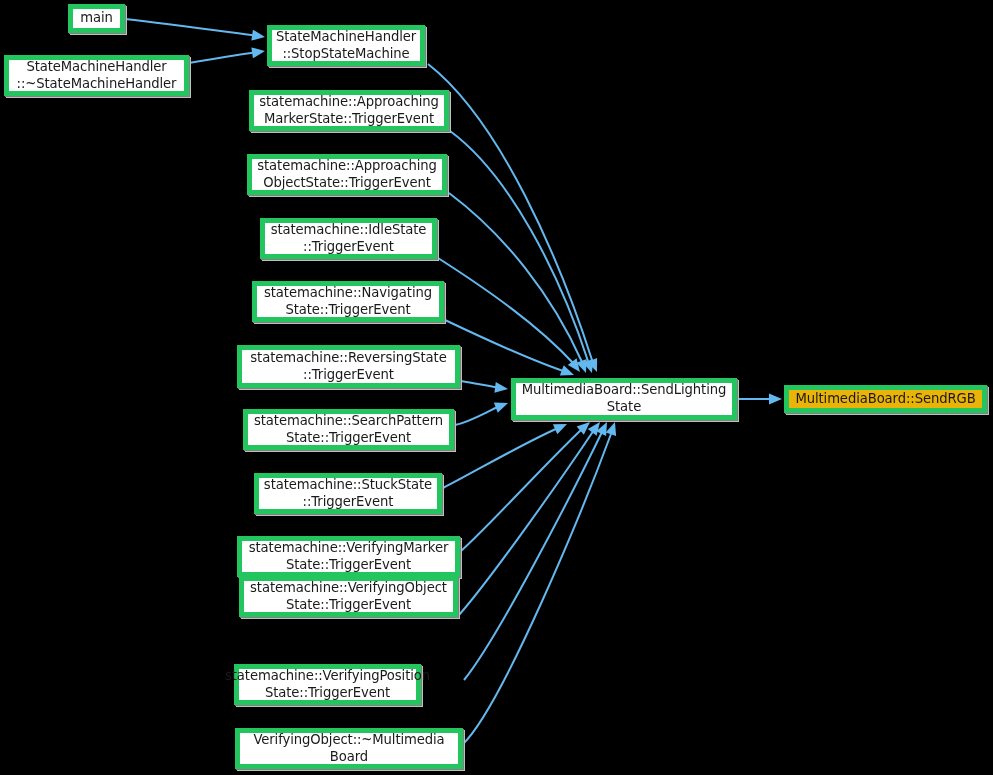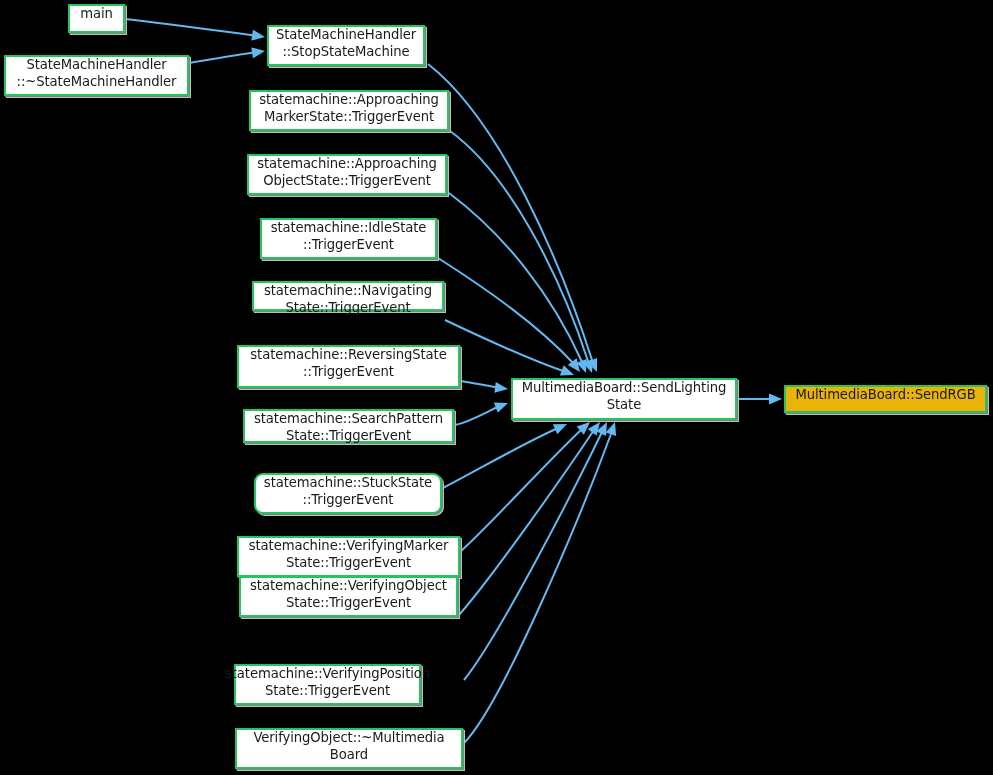--- a/index.html
+++ b/index.html
@@ -20,23 +20,24 @@
     left: 0;
     top: 0;
     width: 993px;
     height: 775px;
     pointer-events: none;
   }
   .node {
     position: absolute;
     box-sizing: border-box;
     background: #ffffff;
-    border: 2px solid #22c55e;
+    border: 5px solid #22c55e;
     box-shadow: 1px 1px 0 0 #808080, 2px 2px 0 0 #bfbfbf;
     display: flex;
+    align-items: center;
     justify-content: center;
     text-align: center;
     color: #1a1a1a;
     font-size: 13.2px;
     line-height: 1.28;
     letter-spacing: -0.1px;
     padding: 0 4px;
     z-index: 3;
   }
   .node.highlight {
@@ -130,33 +131,33 @@
 MarkerState::TriggerEvent</span>
       </div>
       <div class="node" style="left: 247px; top: 154px; width: 200px; height: 41px;">
         <span class="node-label">statemachine::Approaching
 ObjectState::TriggerEvent</span>
       </div>
       <div class="node" style="left: 260px; top: 218px; width: 177px; height: 41px;">
         <span class="node-label">statemachine::IdleState
 ::TriggerEvent</span>
       </div>
-      <div class="node" style="left: 252px; top: 281px; width: 192px; height: 30px;">
+      <div class="node" style="left: 252px; top: 281px; width: 192px; height: 41px;">
         <span class="node-label">statemachine::Navigating
 State::TriggerEvent</span>
       </div>
       <div class="node" style="left: 237px; top: 345px; width: 223px; height: 43px;">
         <span class="node-label">statemachine::ReversingState
 ::TriggerEvent</span>
       </div>
-      <div class="node" style="left: 243px; top: 409px; width: 211px; height: 34px;">
+      <div class="node" style="left: 243px; top: 409px; width: 211px; height: 41px;">
         <span class="node-label">statemachine::SearchPattern
 State::TriggerEvent</span>
       </div>
-      <div class="node" style="left: 254px; top: 473px; width: 188px; height: 41px; border-radius: 9px;">
+      <div class="node" style="left: 254px; top: 473px; width: 188px; height: 41px;">
         <span class="node-label">statemachine::StuckState
 ::TriggerEvent</span>
       </div>
       <div class="node" style="left: 237px; top: 536px; width: 223px; height: 41px;">
         <span class="node-label">statemachine::VerifyingMarker
 State::TriggerEvent</span>
       </div>
       <div class="node" style="left: 239px; top: 576px; width: 219px; height: 41px;">
         <span class="node-label">statemachine::VerifyingObject
 State::TriggerEvent</span>

